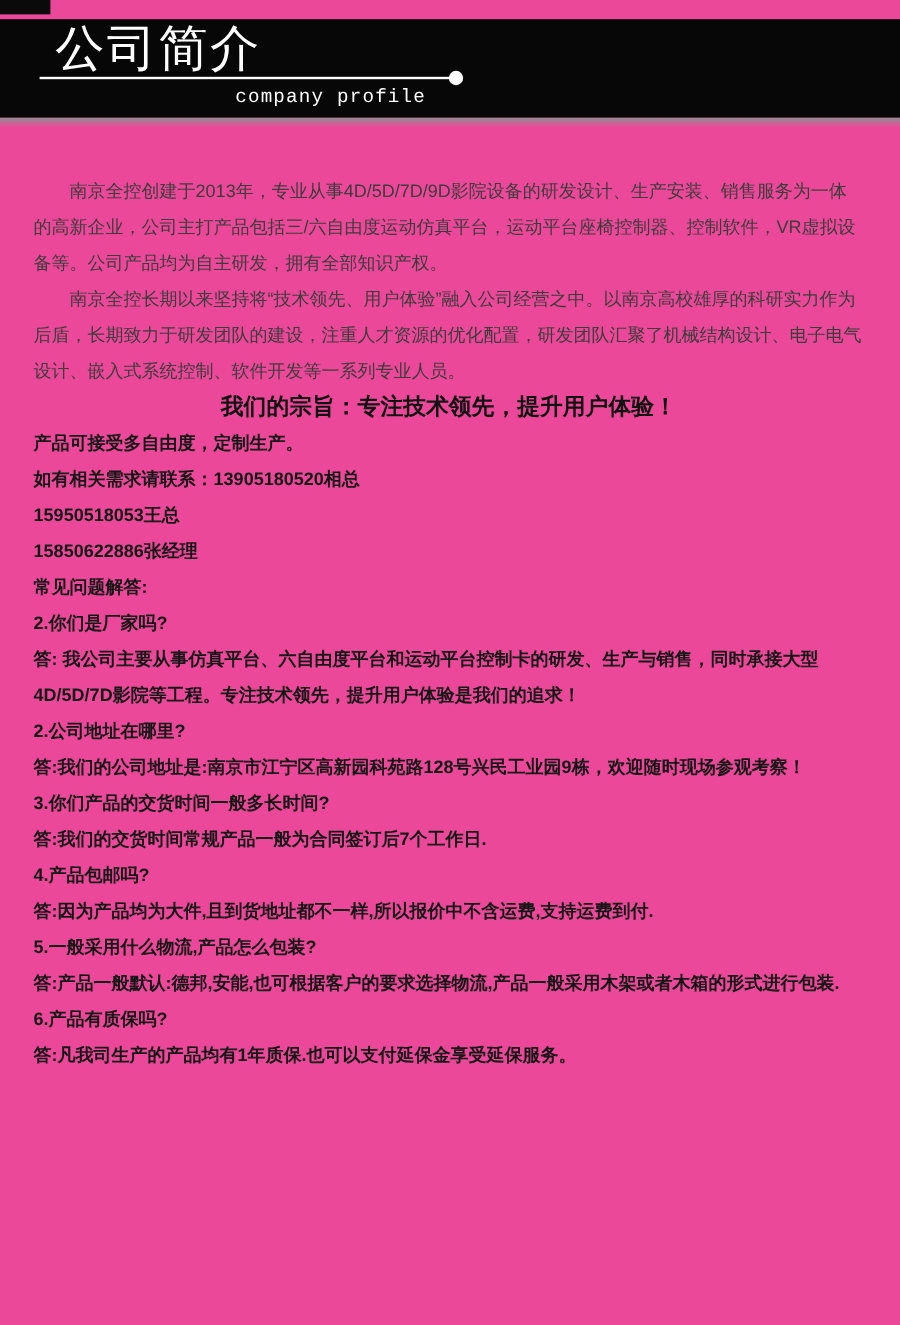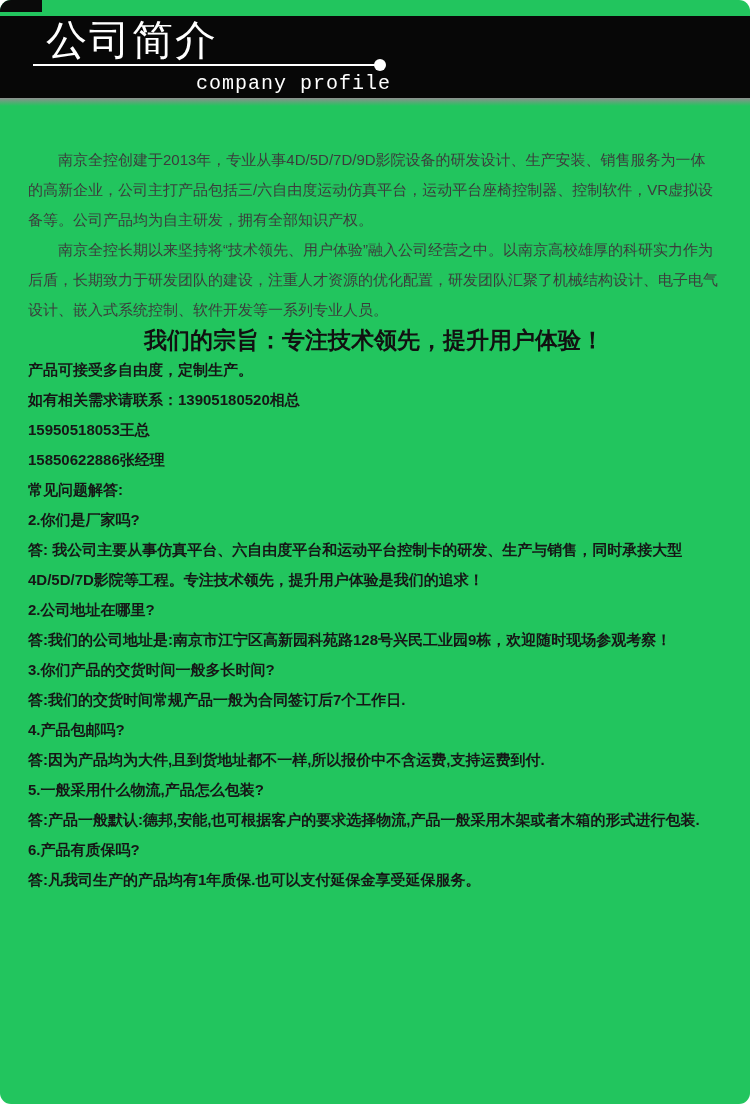--- a/index.html
+++ b/index.html
@@ -6,23 +6,22 @@
     margin: 0;
     padding: 0;
     background: #ffffff;
     font-family: "Liberation Sans", "DejaVu Sans", sans-serif;
   }
   .page {
     position: relative;
     width: 750px;
     min-height: 1104px;
     margin: 0 auto;
-    background: #22c55e;
+    background: #ec4899;
     overflow: hidden;
-    border-radius: 11px;
   }
   
   .top-tab {
     position: absolute;
     left: 0;
     top: 0;
     width: 42px;
     height: 12px;
     background: #0a0a0a;
   }
@@ -62,39 +61,39 @@
     width: 12px;
     height: 12px;
     border-radius: 50%;
     background: #ffffff;
   }
   .banner-subtitle {
     position: absolute;
     left: 196px;
     top: 56px;
     font-family: "Liberation Mono", "DejaVu Sans Mono", monospace;
-    font-size: 20px;
+    font-size: 16px;
     color: #ffffff;
     letter-spacing: 1px;
   }
   
   .content {
     padding: 39px 30px 60px 28px;
     font-size: 15px;
     line-height: 30px;
     color: #333333;
   }
   .content p { margin: 0; }
   .para {
     text-indent: 2em;
     color: #3c3c3c;
     font-weight: 400;
   }
   .slogan {
-    font-size: 23px;
+    font-size: 19px;
     font-weight: 700;
     color: #111111;
     text-align: center;
     line-height: 30px;
   }
   .bold-line {
     font-weight: 700;
     color: #161616;
   }
 </style>

